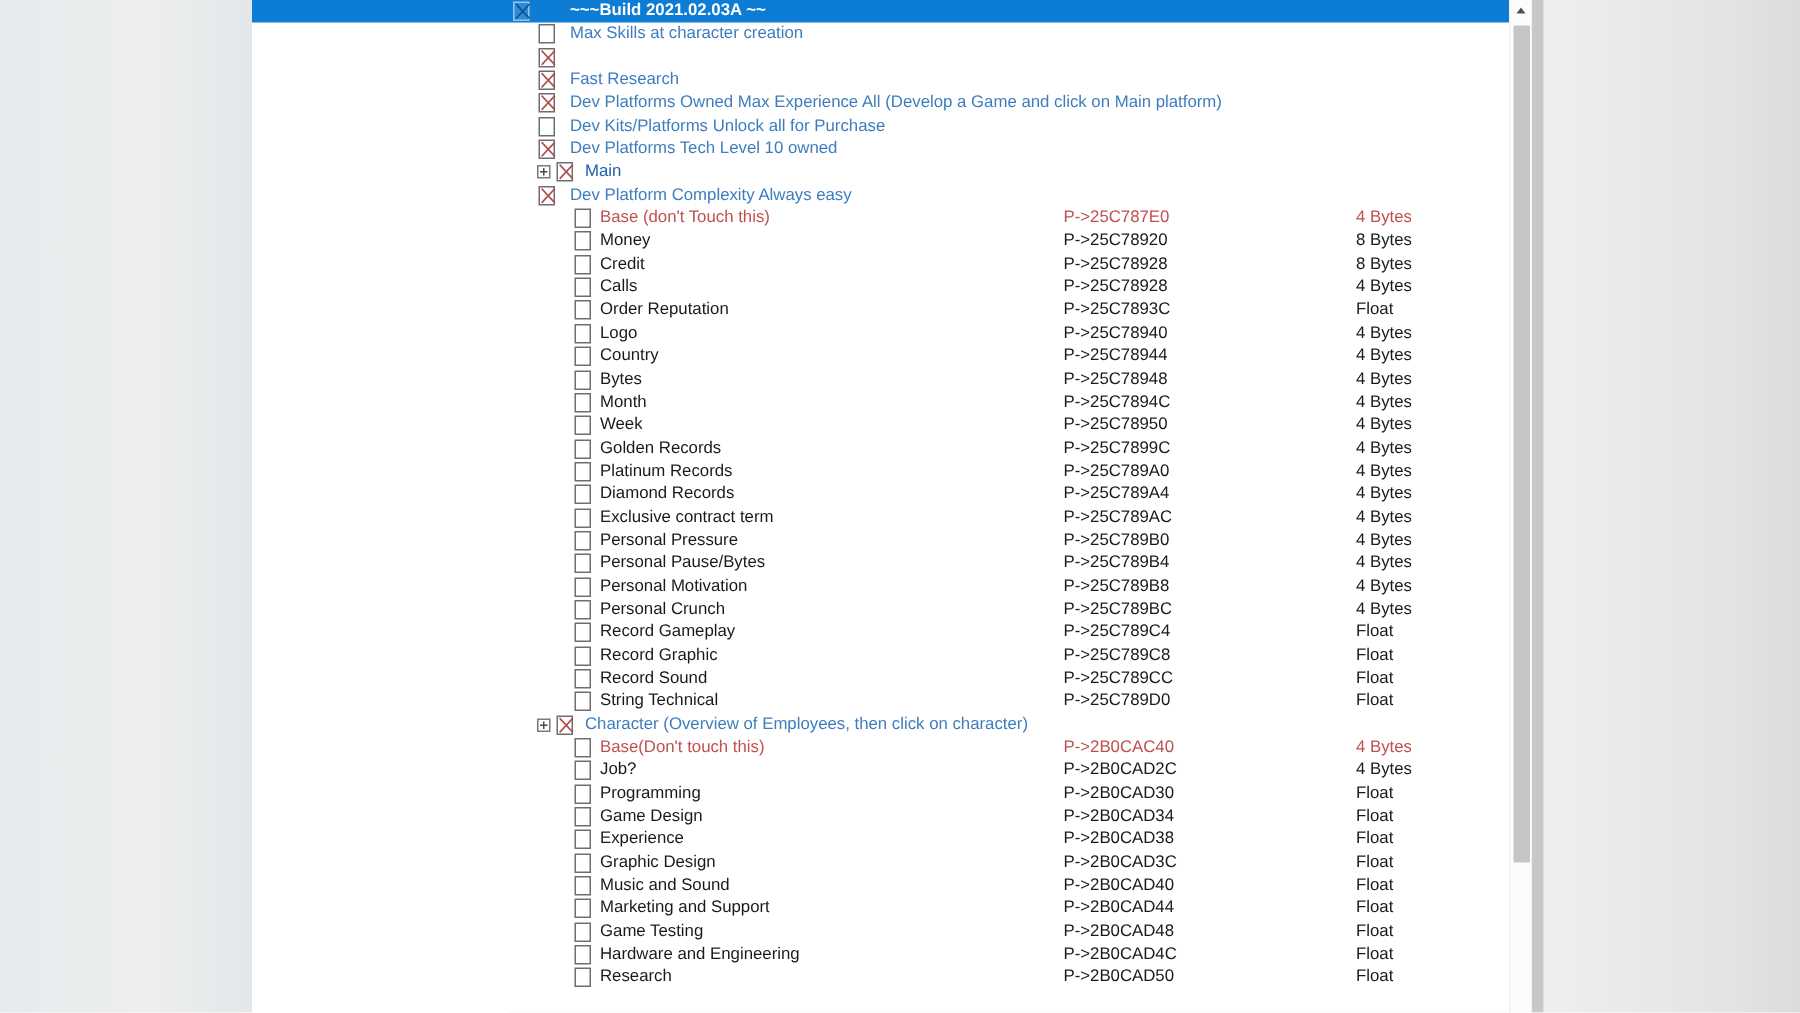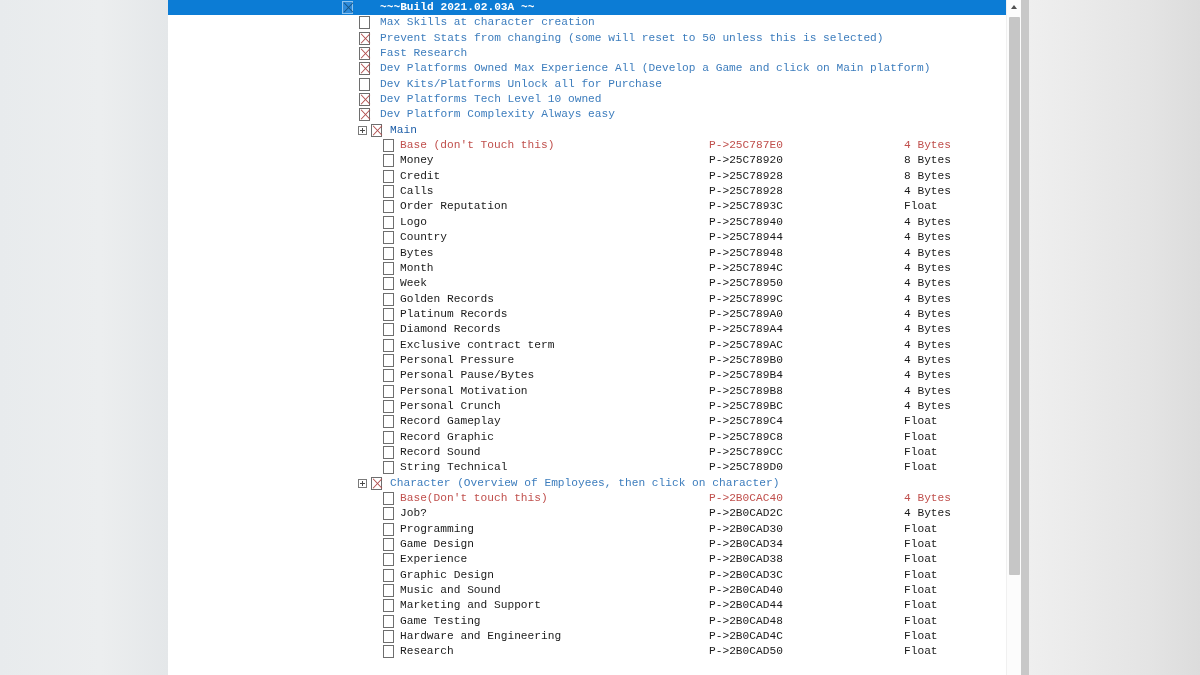--- a/index.html
+++ b/index.html
@@ -12,21 +12,21 @@
   }
   body {
     background: linear-gradient(to right, #e9ecee 0%, #eef0f1 10%, #f3f4f5 14%, #f3f4f5 86%, #e6e8ea 100%);
     position: relative;
   }
 
   
   #page {
     position: absolute;
     left: 0; top: 0;
-    width: 1200px; height: 480px; font-family: Liberation Mono, monospace;
+    width: 1200px; height: 480px;
   }
   .gutter-left {
     position: absolute; left: 0; top: 0;
     width: 168px; height: 675px;
     background: linear-gradient(to right, #e8ebed, #eceeef 60%, #e4e7e9 100%);
   }
   .gutter-right {
     position: absolute; left: 1029px; top: 0;
     width: 171px; height: 675px;
     background: linear-gradient(to right, #efefef, #e4e4e4 70%, #dcdcdc 100%);
@@ -193,21 +193,20 @@
           <div class="type c-dark"></div>
         </div>
         <div class="row ind1">
           <div class="cb"></div>
           <div class="desc c-blue">Max Skills at character creation</div>
           <div class="addr c-dark"></div>
           <div class="type c-dark"></div>
         </div>
         <div class="row ind1">
           <div class="cb checked"></div>
-          <div class="desc c-blue">Prevent Stats from changing (some will reset to 50 unless this is selected)</div>
           <div class="addr c-dark"></div>
           <div class="type c-dark"></div>
         </div>
         <div class="row ind1">
           <div class="cb checked"></div>
           <div class="desc c-blue">Fast Research</div>
           <div class="addr c-dark"></div>
           <div class="type c-dark"></div>
         </div>
         <div class="row ind1">
@@ -218,33 +217,33 @@
         </div>
         <div class="row ind1">
           <div class="cb"></div>
           <div class="desc c-blue">Dev Kits/Platforms Unlock all for Purchase</div>
           <div class="addr c-dark"></div>
           <div class="type c-dark"></div>
         </div>
         <div class="row ind1">
           <div class="cb checked"></div>
           <div class="desc c-blue">Dev Platforms Tech Level 10 owned</div>
-          <div class="addr c-dark"></div>
-          <div class="type c-dark"></div>
-        </div>
-        <div class="row ind1">
-          <div class="cb checked"></div>
-          <div class="desc c-blue">Dev Platform Complexity Always easy</div>
           <div class="addr c-dark"></div>
           <div class="type c-dark"></div>
         </div>
         <div class="row ind1 grp">
           <div class="expander"></div>
           <div class="cb checked has-exp"></div>
           <div class="desc c-blue-d">Main</div>
+          <div class="addr c-dark"></div>
+          <div class="type c-dark"></div>
+        </div>
+        <div class="row ind1">
+          <div class="cb checked"></div>
+          <div class="desc c-blue">Dev Platform Complexity Always easy</div>
           <div class="addr c-dark"></div>
           <div class="type c-dark"></div>
         </div>
         <div class="row ind2">
           <div class="cb"></div>
           <div class="desc c-red">Base (don't Touch this)</div>
           <div class="addr c-red">P-&gt;25C787E0</div>
           <div class="type c-red">4 Bytes</div>
         </div>
         <div class="row ind2">

